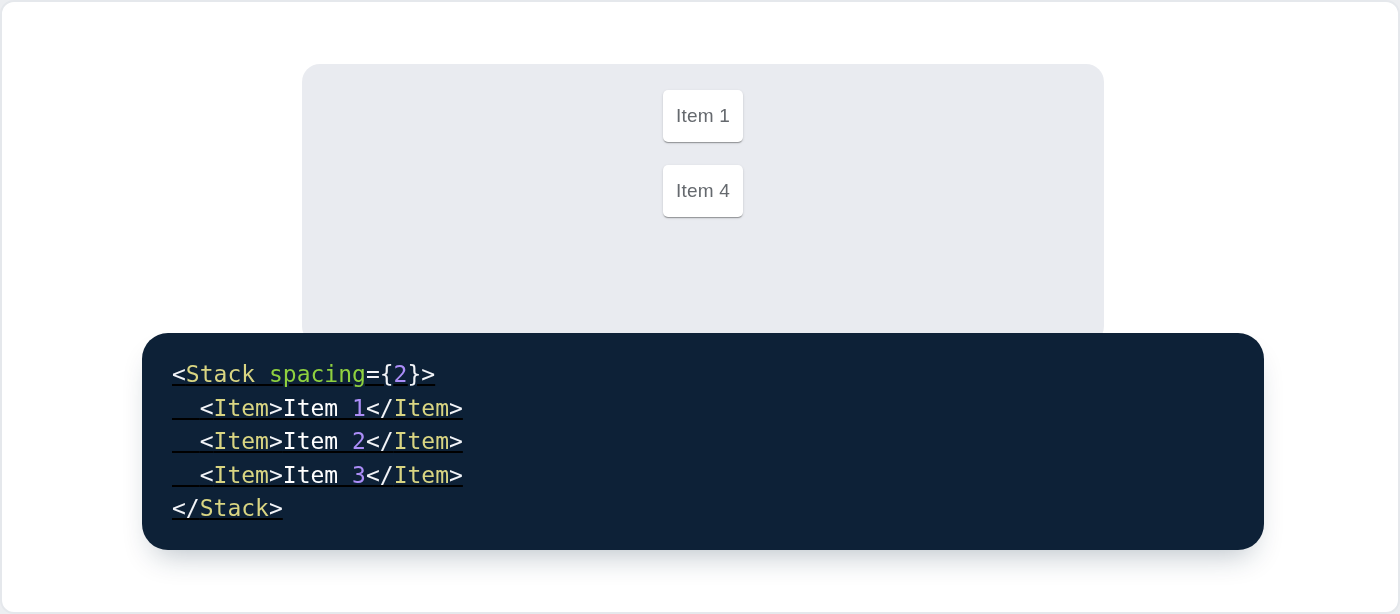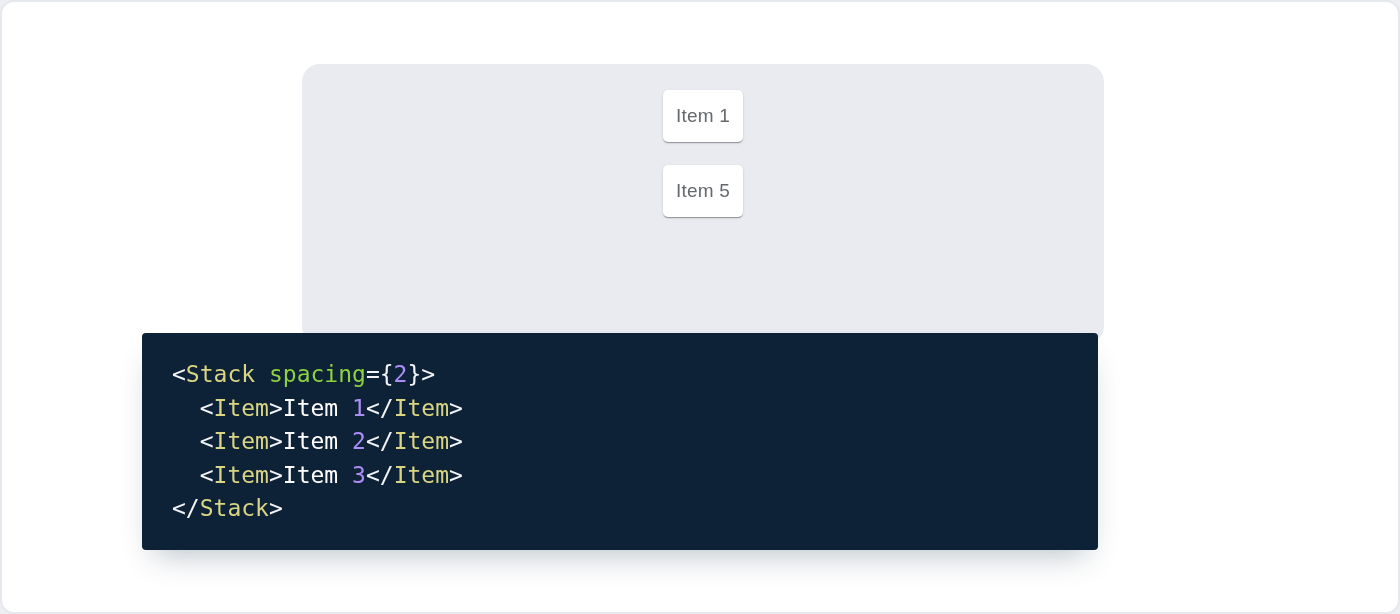--- a/index.html
+++ b/index.html
@@ -50,27 +50,28 @@
     justify-content: center;
     color: var(--item-text, #65696e);
     font-size: 19px;
     letter-spacing: .2px;
     white-space: nowrap;
   }
   .code-block {
     position: absolute;
     left: 140px;
     top: 331px;
-    width: 956px;
+    width: 1122px;
     height: 217px;
     box-sizing: border-box;
     background: var(--code-bg, #0d2137);
-    border-radius: 4px;
+    border-radius: 26px;
     padding: 25px 30px;
     box-shadow: 0 16px 30px -12px rgba(16, 42, 67, .30);
+    text-decoration: underline;
   }
   pre.code {
     margin: 0;
     font-family: "DejaVu Sans Mono", "Liberation Mono", monospace;
     font-size: 23px;
     line-height: 33.6px;
     color: var(--code-text, #ffffff);
   }
   .code-line { white-space: pre; }
   .tok-plain { color: var(--code-text, #ffffff); }
@@ -83,21 +84,21 @@
 <body>
 
 <div class="page">
 
   <div class="demo-panel">
     <div class="stack">
       <div class="item-card">
         <span>Item 1</span>
       </div>
       <div class="item-card">
-        <span>Item 5</span>
+        <span>Item 4</span>
       </div>
     </div>
   </div>
 
   <div class="code-block">
     <pre class="code" id="code-root"><div class="code-line"><span class="tok-punc">&lt;</span><span class="tok-tag">Stack</span><span class="tok-plain"> </span><span class="tok-attr">spacing</span><span class="tok-punc">={</span><span class="tok-num">2</span><span class="tok-punc">}&gt;</span></div><div class="code-line"><span class="tok-plain">  </span><span class="tok-punc">&lt;</span><span class="tok-tag">Item</span><span class="tok-punc">&gt;</span><span class="tok-plain">Item </span><span class="tok-num">1</span><span class="tok-punc">&lt;/</span><span class="tok-tag">Item</span><span class="tok-punc">&gt;</span></div><div class="code-line"><span class="tok-plain">  </span><span class="tok-punc">&lt;</span><span class="tok-tag">Item</span><span class="tok-punc">&gt;</span><span class="tok-plain">Item </span><span class="tok-num">2</span><span class="tok-punc">&lt;/</span><span class="tok-tag">Item</span><span class="tok-punc">&gt;</span></div><div class="code-line"><span class="tok-plain">  </span><span class="tok-punc">&lt;</span><span class="tok-tag">Item</span><span class="tok-punc">&gt;</span><span class="tok-plain">Item </span><span class="tok-num">3</span><span class="tok-punc">&lt;/</span><span class="tok-tag">Item</span><span class="tok-punc">&gt;</span></div><div class="code-line"><span class="tok-punc">&lt;/</span><span class="tok-tag">Stack</span><span class="tok-punc">&gt;</span></div></pre>
   </div>
 
 </div>
 

